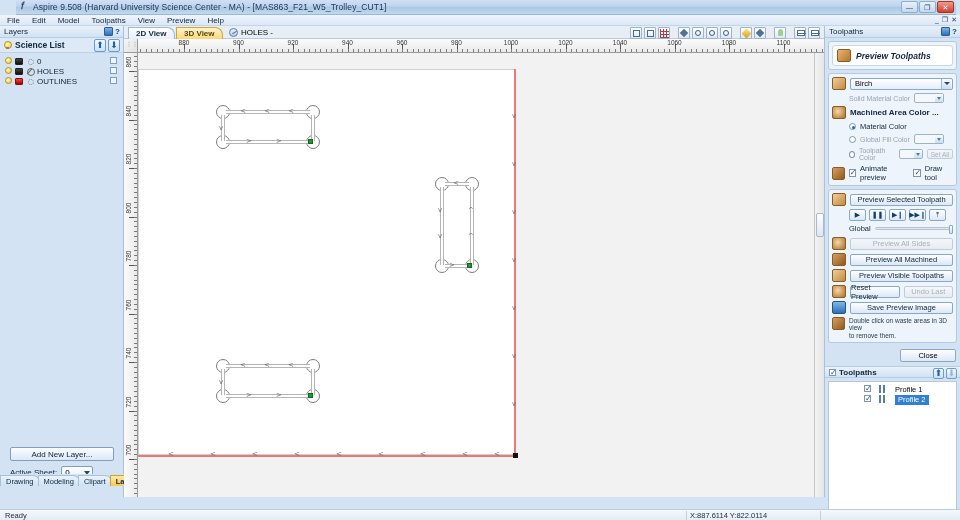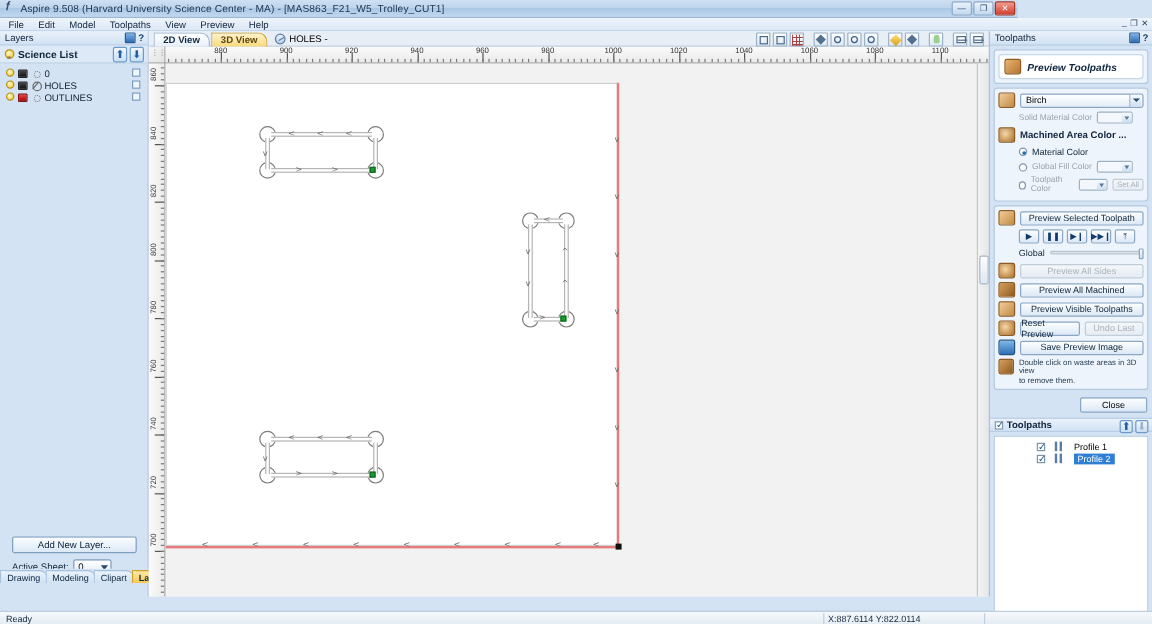--- a/index.html
+++ b/index.html
@@ -7,21 +7,21 @@
   body {
     width:960px; height:520px; overflow:hidden;
     font-family:"Liberation Sans", sans-serif;
     font-size:9px; color:#000;
     background:#d4e3f3;
   }
   #app { position:relative; width:960px; height:520px; }
 
   
   .titlebar {
-    position:absolute; left:0; top:0; width:848px; height:15px;
+    position:absolute; left:16px; top:0; width:940px; height:15px;
     background:linear-gradient(to bottom,#cfe0f2 0%, #bed5ec 45%, #a9c7e4 50%, #c2d9ef 100%);
     border-bottom:1px solid #9bb7d4;
     display:flex; align-items:center; padding-left:4px;
   }
   .title-icon { width:9px; height:10px; margin-right:4px; position:relative; }
   .title-icon:before{
     content:"𝑓"; font-family:"Liberation Serif",serif; font-size:10px;
     color:#35506e; position:absolute; left:1px; top:-2px; font-weight:bold;
   }
   .title-text { font-size:8.5px; color:#1b3350; white-space:nowrap; letter-spacing:.1px;}
@@ -249,21 +249,21 @@
   .slider{flex:1;height:3px;background:linear-gradient(#cfd8e1,#eef3f8);border:1px solid #b6c3cf;border-radius:2px;position:relative;}
   .slider .knob{position:absolute;right:-1px;top:-3px;width:4px;height:9px;background:linear-gradient(#fdfdfd,#d3dfea);border:1px solid #8aa7c3;border-radius:1px;}
   .hint{font-size:6.5px;color:#233a52;line-height:1.15;}
   .close-row{display:flex;justify-content:flex-end;padding:3px 4px 0 0;}
   .close-btn{width:56px;height:13px;border:1px solid #8aa7c3;border-radius:2px;
     background:linear-gradient(to bottom,#fdfeff,#dbe8f6);font-size:7.5px;display:flex;align-items:center;justify-content:center;}
 
   .tp-list-cap{ margin-top:4px; height:12px; background:linear-gradient(to bottom,#eaf2fb,#d2e2f3);
     border-top:1px solid #b7cde4;border-bottom:1px solid #b7cde4; display:flex;align-items:center;gap:3px;padding-left:4px;position:relative;}
   .tp-list{ background:#fff; border:1px solid #b3c9de; margin:3px; height:150px; padding:3px;}
-  .tp-item{ display:flex;align-items:center;gap:8px; height:10px; font-size:7.5px;padding-left:32px;}
+  .tp-item{ display:flex;gap:8px; height:10px; font-size:7.5px;padding-left:32px;}
   .tp-item .name.sel{ background:#2f7fd4; color:#fff; padding:0 3px;}
   .tp-ic{width:8px;height:8px;position:relative;}
   .tp-ic:before{content:"";position:absolute;left:0px;top:0;width:2px;height:8px;background:#5a7ea3;}
   .tp-ic:after{content:"";position:absolute;left:4px;top:0;width:2px;height:8px;background:#5a7ea3;}
 
   
   .statusbar{ position:absolute; left:0; bottom:0; width:960px; height:11px;
     background:linear-gradient(to bottom,#f6f9fc,#e4ecf4); border-top:1px solid #bccddd;
     display:flex; align-items:center; }
   .sb-cell{ font-size:7.5px; color:#16283c; padding-left:5px; }
@@ -820,20 +820,27 @@
           </span>
       </div>
       <div class="row" style="padding-left:17px;">
         <span class="radio"></span>
         <span class="lbl-gray">Toolpath Color</span>
         <span class="sm-combo">
             <span class="caret"></span>
           </span>
         <span class="btn disabled" style="flex:none;width:26px;height:10px;font-size:6.5px;">Set All</span>
       </div>
+      <div class="row" style="margin-bottom:0;">
+        <span class="ic-wood b4"></span>
+        <span class="chk on"></span>
+        <span class="lbl">Animate preview</span>
+        <span class="chk on"></span>
+        <span class="lbl">Draw tool</span>
+      </div>
     </div>
 
     <div class="group-box">
       <div class="row">
         <span class="ic-wood b2"></span>
         <span class="btn">Preview Selected Toolpath</span>
       </div>
       <div class="row" style="padding-left:17px;gap:3px;">
         <span class="tbtn">▶</span>
         <span class="tbtn">❚❚</span>

